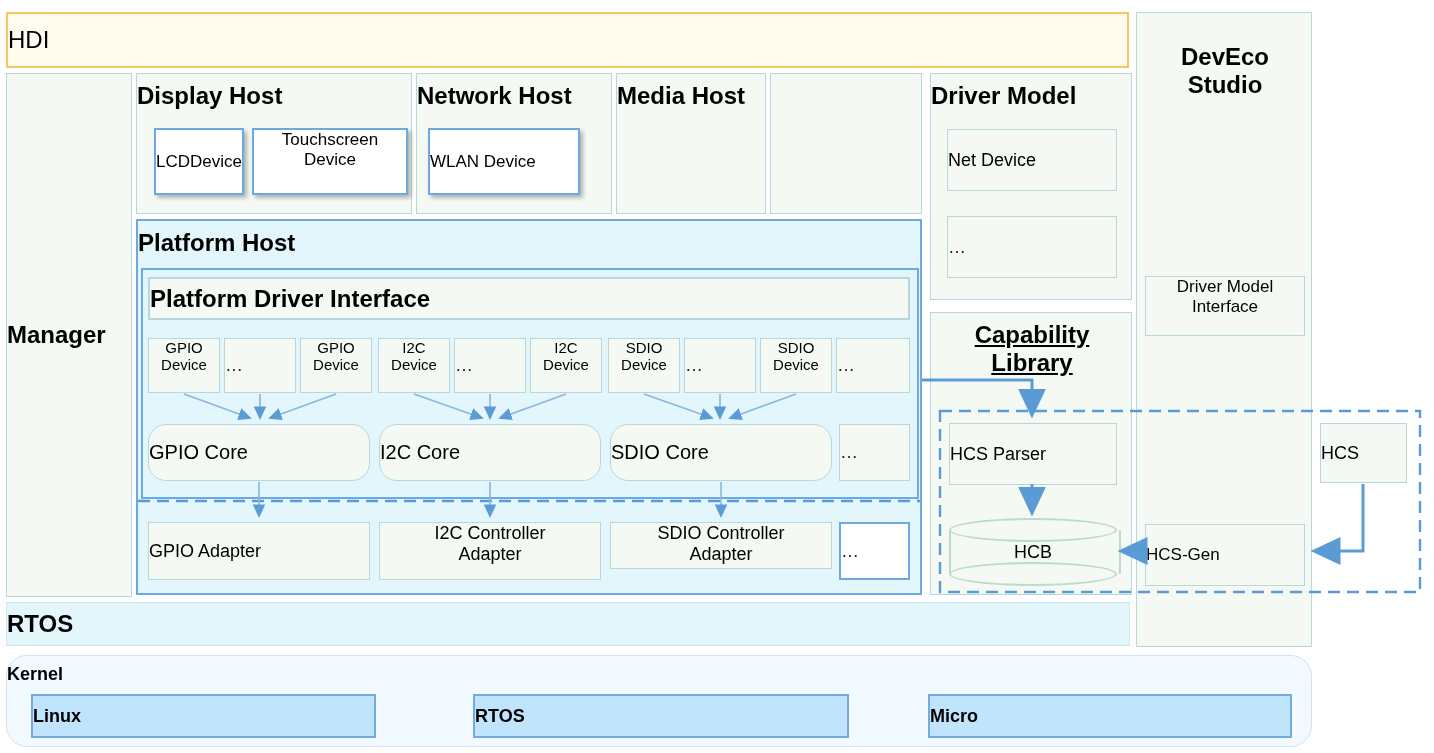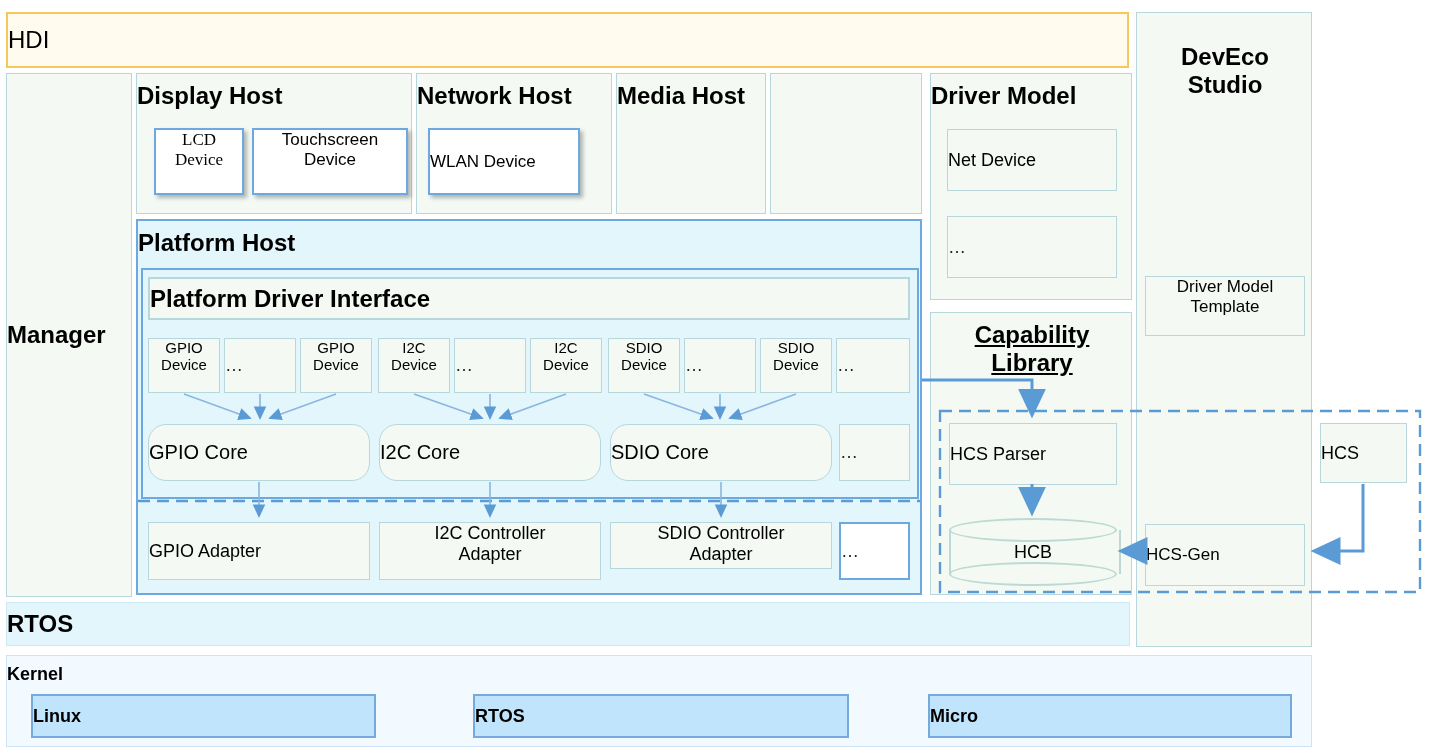--- a/index.html
+++ b/index.html
@@ -56,35 +56,35 @@
     <span>HDI</span>
   </div>
 
   <div class="bx pale" style="left:1136px;top:12px;width:176px;height:635px;display:block;">
     <div class="bx ttl f19" style="left:0;top:30px;width:176px;height:60px;flex-direction:column;border:none;background:transparent;">
       <span>DevEco</span>
       <span>Studio</span>
     </div>
     <div class="bx pale f17" style="left:8px;top:263px;width:160px;height:60px;flex-direction:column;">
       <span>Driver Model</span>
-      <span>Template</span>
+      <span>Interface</span>
     </div>
     <div class="bx pale f17" style="left:8px;top:511px;width:160px;height:62px;">
       <span>HCS-Gen</span>
     </div>
   </div>
 
   <div class="bx pale ttl f19" style="left:6px;top:73px;width:126px;height:524px;">
     <span>Manager</span>
   </div>
 
   <div class="bx pale top-label ttl f19" style="left:136px;top:73px;width:276px;height:141px;">
     <span>Display Host</span>
   </div>
-  <div class="bx white-blue shadowed f17" style="left:154px;top:128px;width:90px;height:67px;flex-direction:column;font-family:Liberation Serif, serif;">
+  <div class="bx white-blue shadowed f17" style="left:154px;top:128px;width:90px;height:67px;">
     <span>LCD</span>
     <span>Device</span>
   </div>
   <div class="bx white-blue shadowed f17" style="left:252px;top:128px;width:156px;height:67px;flex-direction:column;">
     <span>Touchscreen</span>
     <span>Device</span>
   </div>
 
   <div class="bx pale top-label ttl f19" style="left:416px;top:73px;width:196px;height:141px;">
     <span>Network Host</span>
@@ -206,21 +206,21 @@
     <span>Adapter</span>
   </div>
   <div class="bx white-blue" style="left:839px;top:522px;width:71px;height:58px;">
     <span class="dots">…</span>
   </div>
 
   <div class="bx cyanplain ttl f19" style="left:6px;top:602px;width:1124px;height:44px;">
     <span>RTOS</span>
   </div>
 
-  <div class="bx kernwrap" style="left:6px;top:655px;width:1306px;height:92px;display:block;">
+  <div class="bx kernwrap" style="left:6px;top:655px;width:1306px;height:92px;display:block;border-radius:21px;">
     <div class="bx ttl f18" style="left:0;top:6px;width:1306px;height:24px;background:transparent;border:none;">
       <span>Kernel</span>
     </div>
     <div class="bx kernbox ttl f18" style="left:24px;top:38px;width:345px;height:44px;">
       <span>Linux</span>
     </div>
     <div class="bx kernbox ttl f18" style="left:466px;top:38px;width:376px;height:44px;">
       <span>RTOS</span>
     </div>
     <div class="bx kernbox ttl f18" style="left:921px;top:38px;width:364px;height:44px;">

